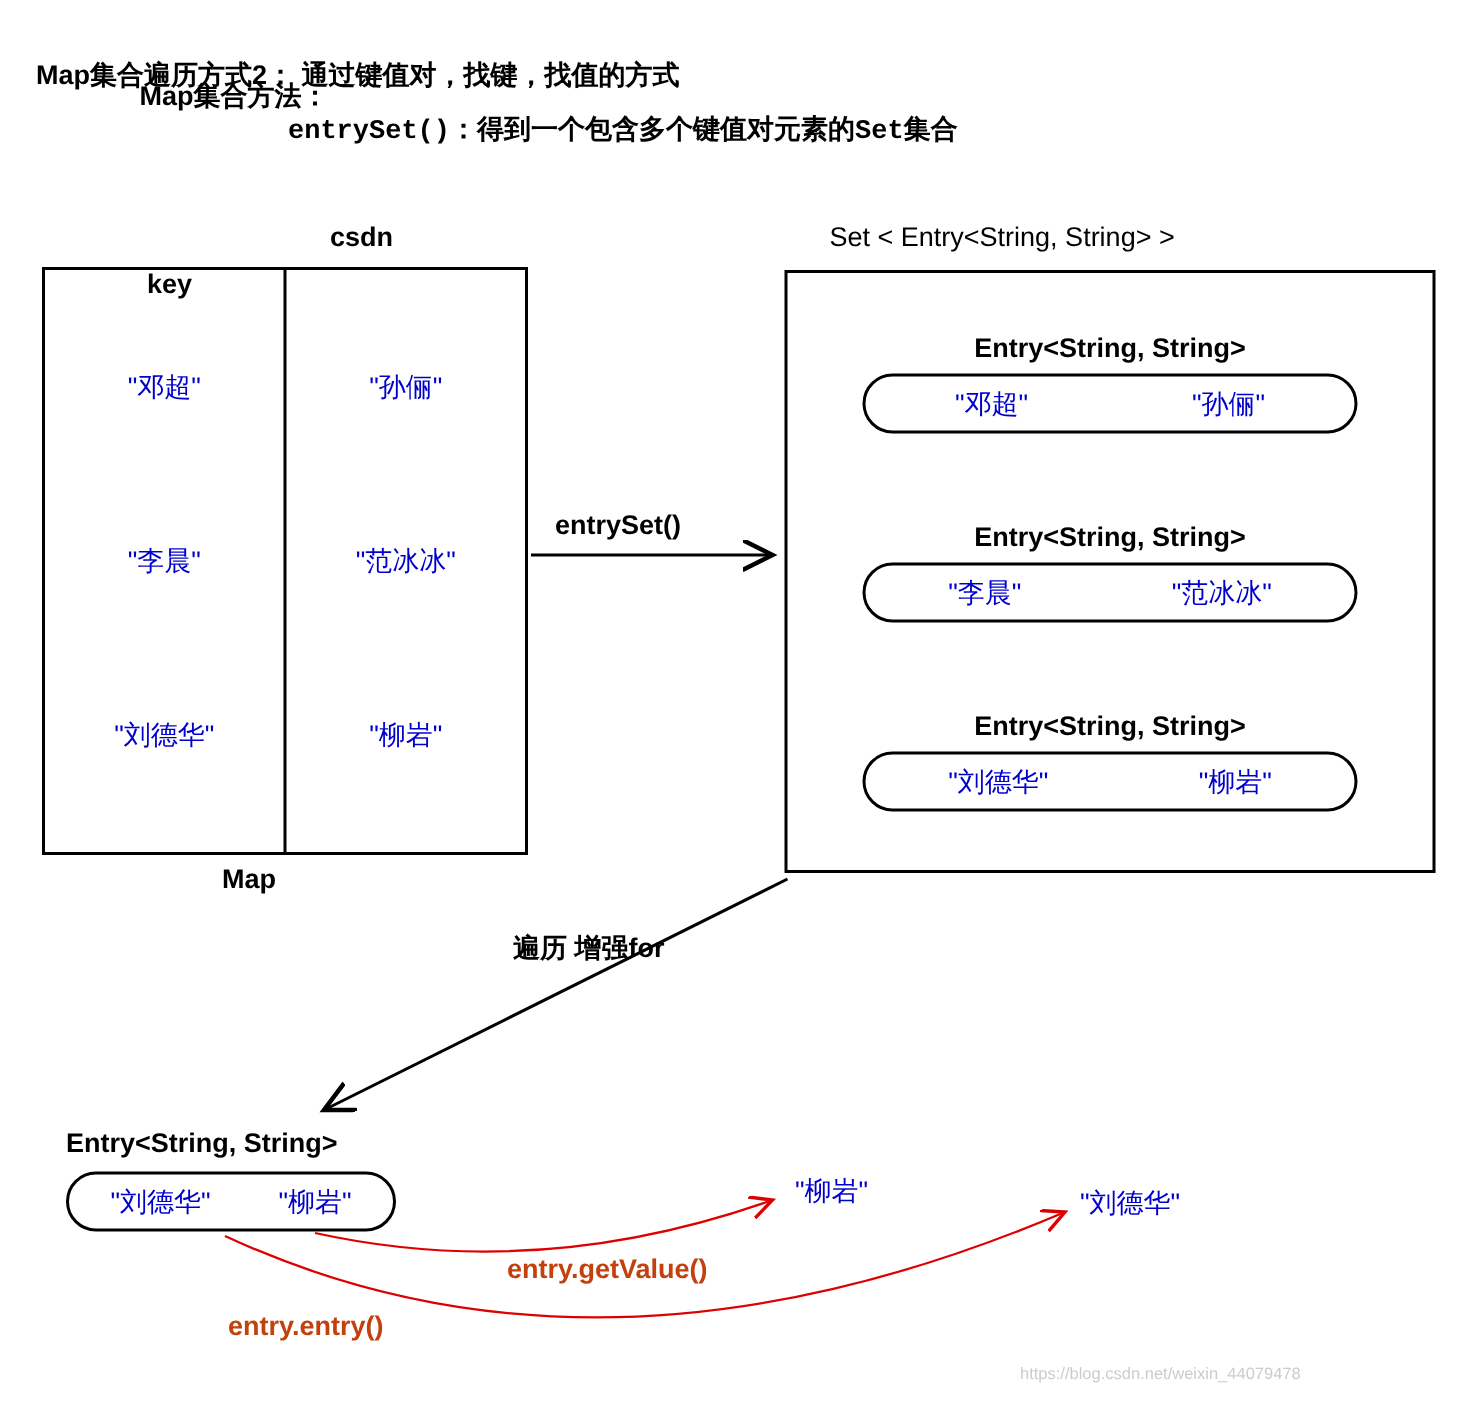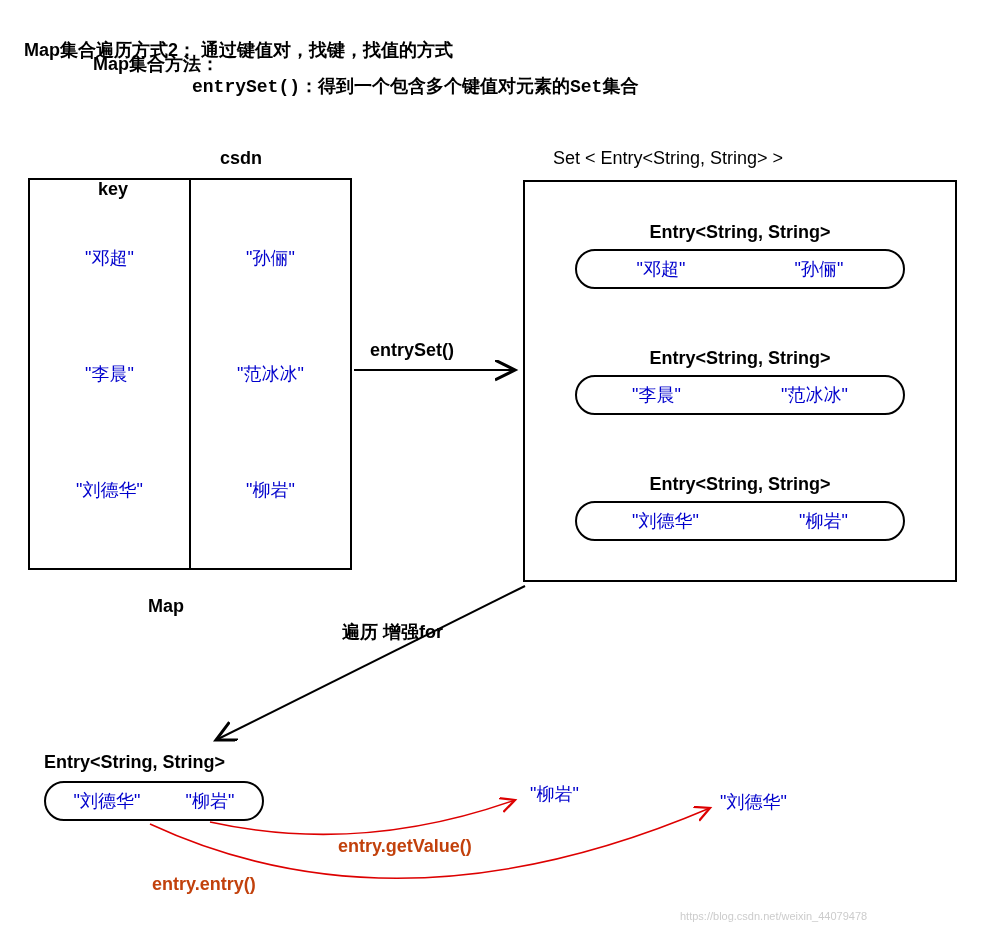--- a/index.html
+++ b/index.html
@@ -118,21 +118,21 @@
     <span class="val">"李晨"</span>
     <span class="val">"刘德华"</span>
   </div>
   <div class="map-divider"></div>
   <div class="map-col">
     <span class="val">"孙俪"</span>
     <span class="val">"范冰冰"</span>
     <span class="val">"柳岩"</span>
   </div>
 </div>
-<div class="map-label" style="top:576px; left:148px;margin-top:20px;">Map</div>
+<div class="map-label" style="top:576px; left:148px;">Map</div>
 
 <div class="arrow-label" style="top:340px; left:370px;">entrySet()</div>
 
 <div class="set-header" style="top:148px; left:553px;">Set &lt;   Entry&lt;String,  String&gt;   &gt;</div>
 
 <div class="set-box" style="top:180px; left:523px; width:434px; height:402px;">
   <div class="entry-group">
     <div class="entry-title">Entry&lt;String,  String&gt;</div>
     <div class="pill" style="margin: 0 40px;">
       <span class="val">"邓超"</span>

